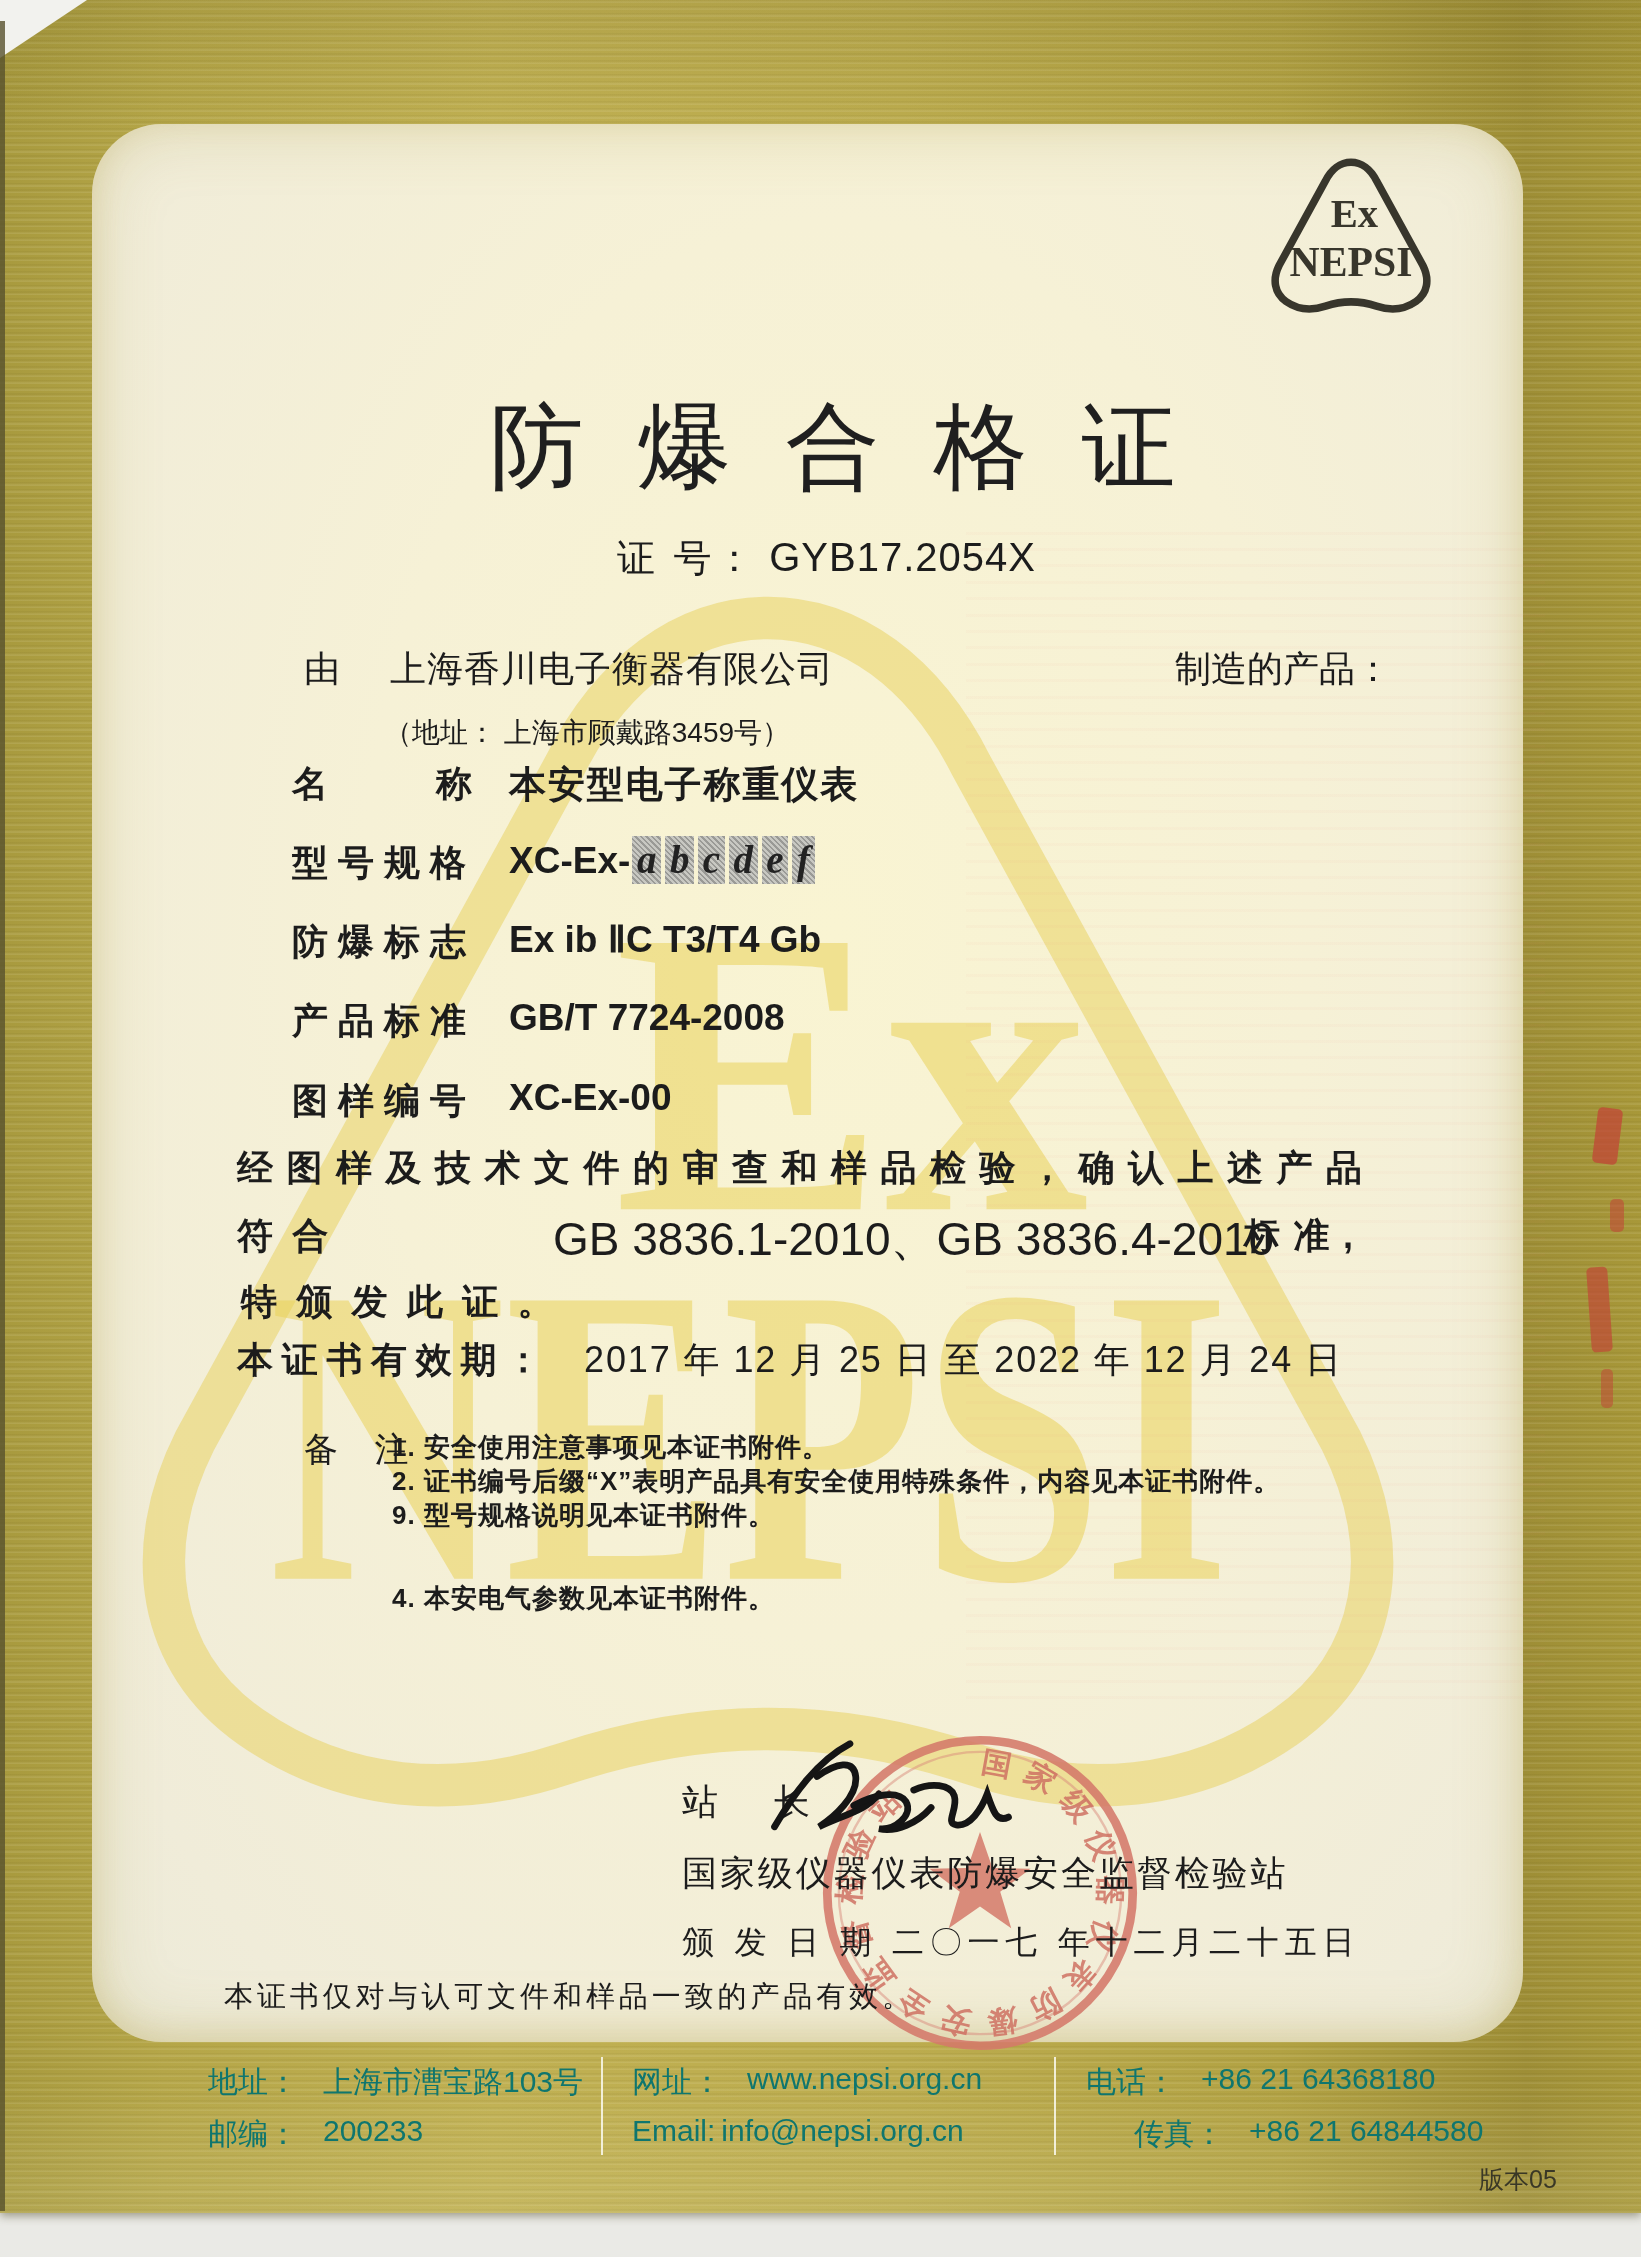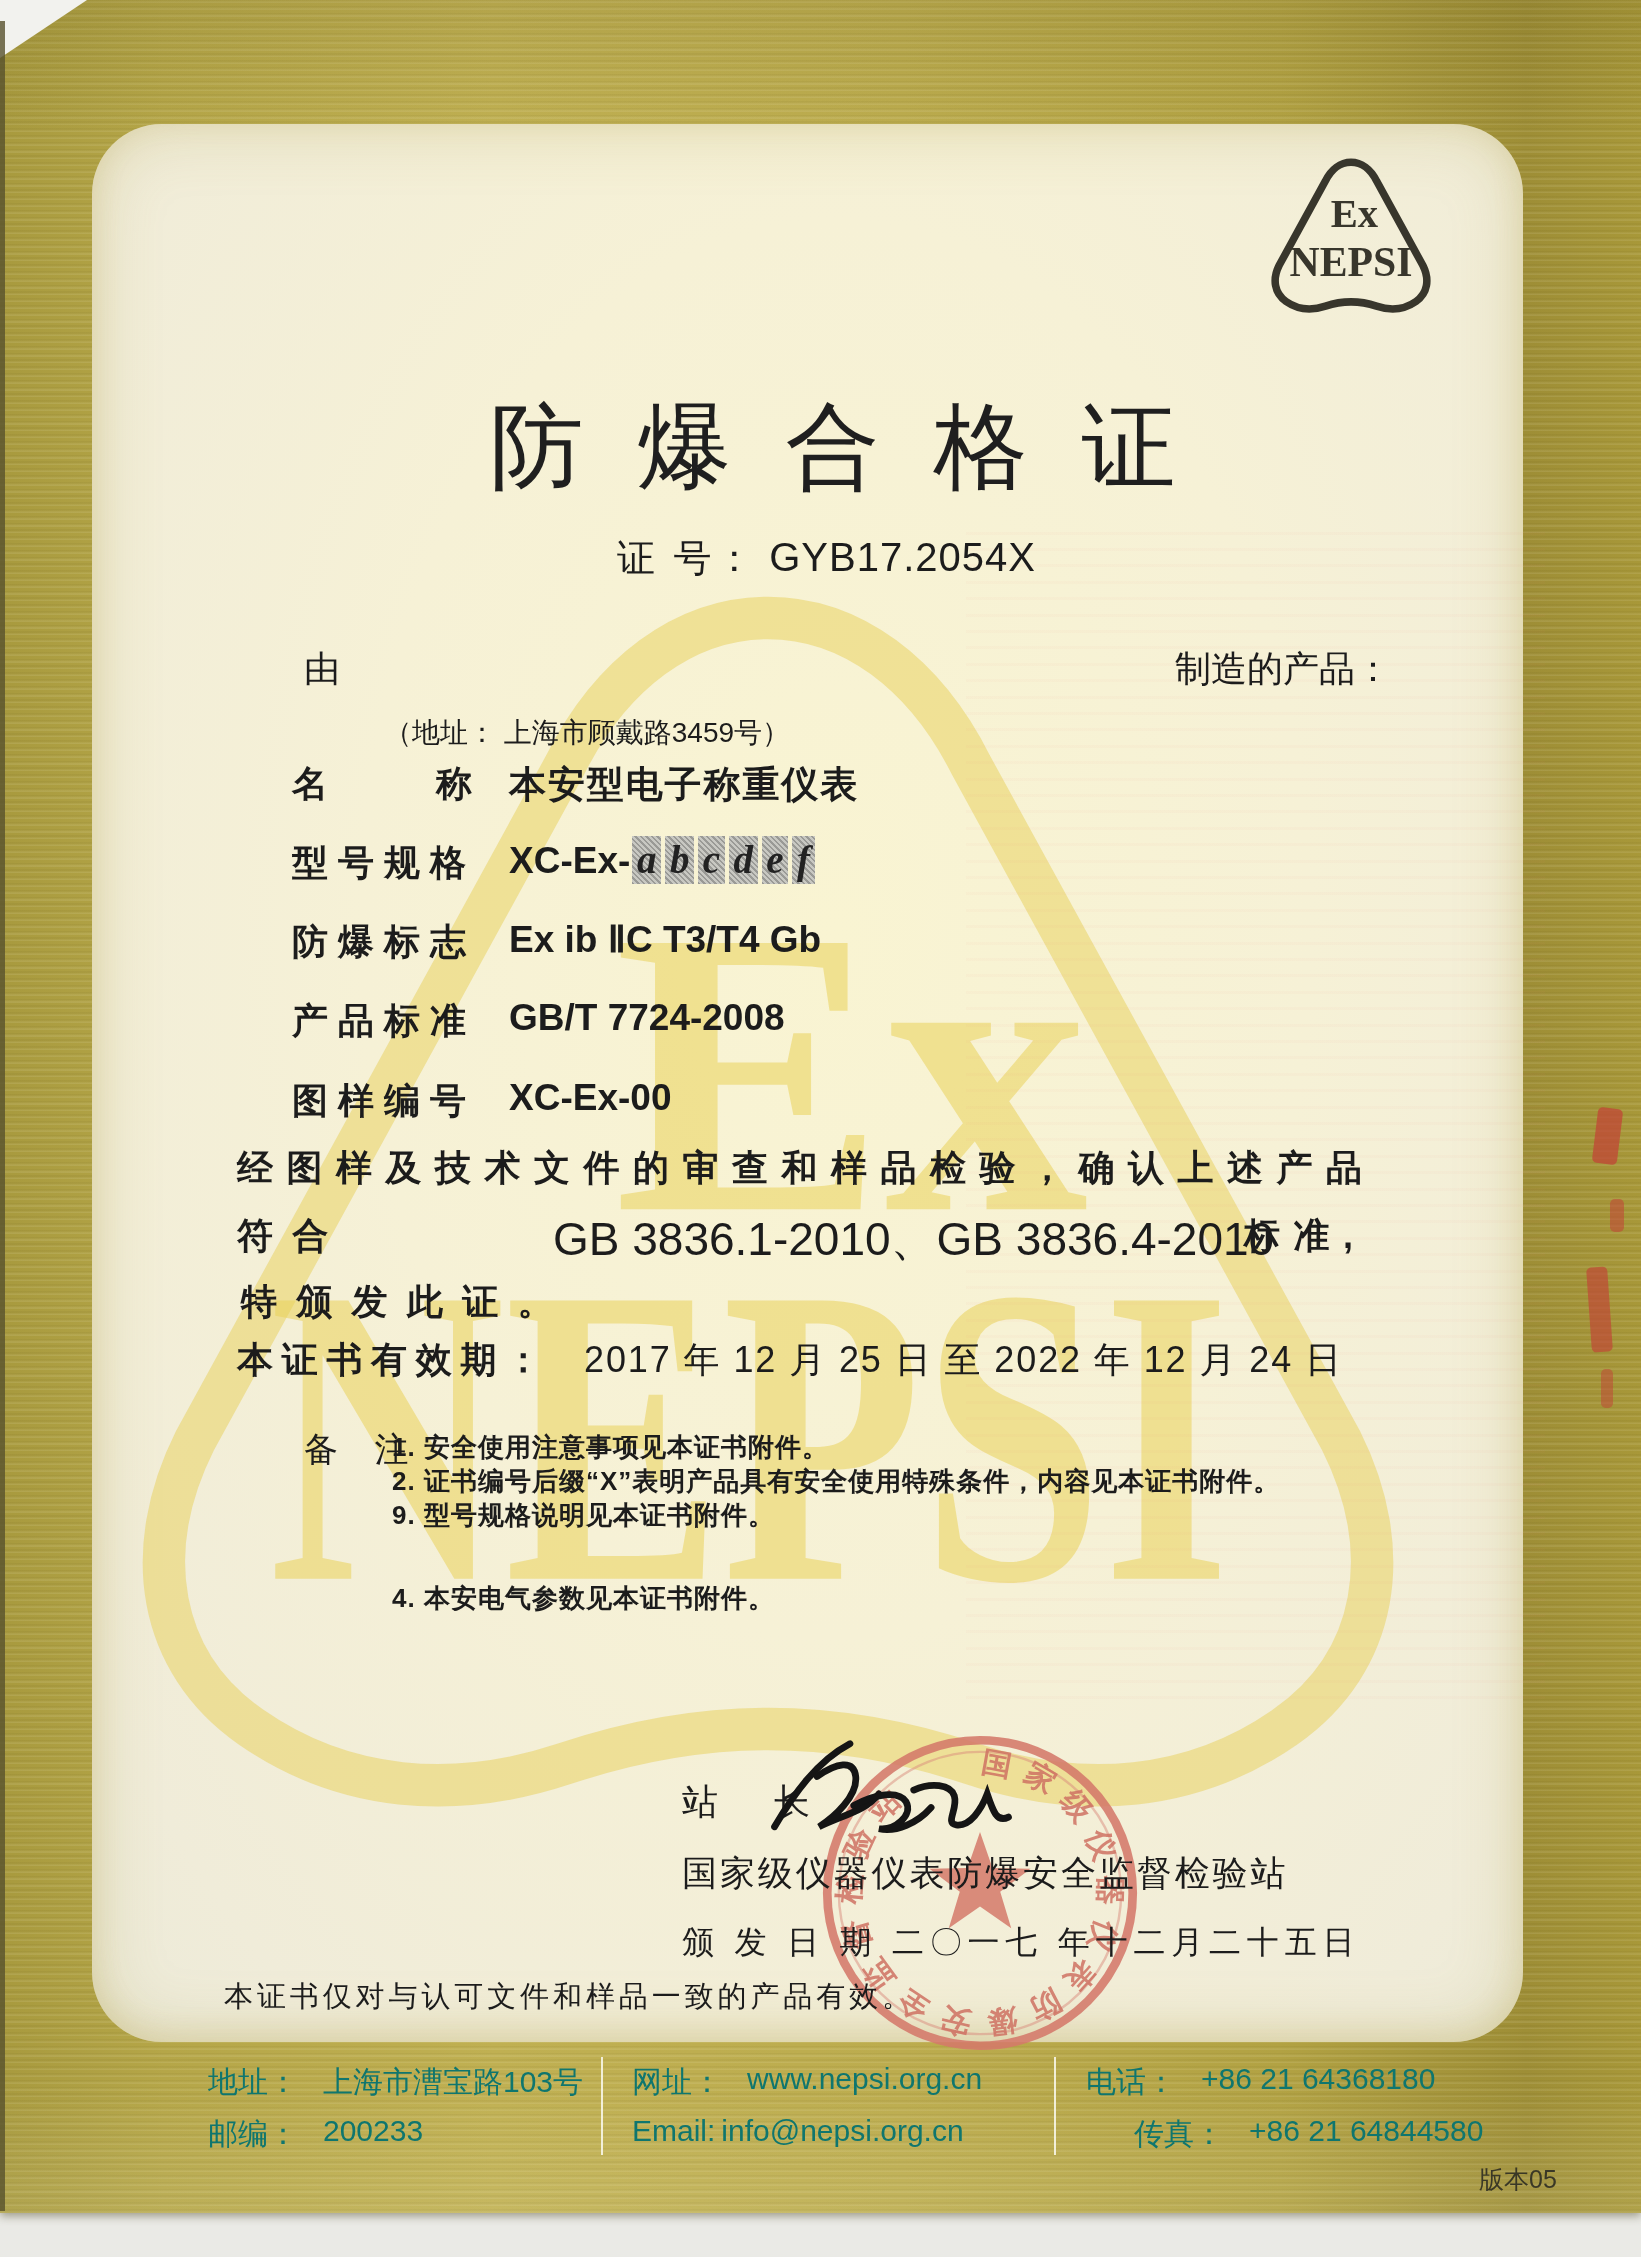--- a/index.html
+++ b/index.html
@@ -74,20 +74,21 @@
     <text x="78" y="64" font-family="Liberation Serif, serif" font-size="35" font-weight="bold" text-anchor="middle" fill="#38362c">Ex</text>
     <text x="75" y="106" font-family="Liberation Serif, serif" font-size="37" font-weight="bold" text-anchor="middle" textLength="106" lengthAdjust="spacingAndGlyphs" fill="#38362c">NEPSI</text>
   </svg>
 
   <div class="abs center title b">防爆合格证</div>
   <div class="abs center certno">
     <span class="b">证 号：</span><span class="b num">GYB17.2054X</span>
   </div>
 
   <span class="abs line-company b" style="left:292px;top:645px;">由</span>
+  <span class="abs line-company b" style="left:378px;top:645px;letter-spacing:1px;">上海香川电子衡器有限公司</span>
   <span class="abs line-company b" style="left:1163px;top:645px;">制造的产品：</span>
   <span class="abs line-address b" style="left:372px;top:714px;">（地址：  上海市顾戴路3459号）</span>
 
   <span class="abs flabel" style="left:292px;top:760px;">名　　　称</span>
   <span class="abs fvalue" style="left:509px;top:760px;letter-spacing:1.9px;">本安型电子称重仪表</span>
 
   <span class="abs flabel" style="left:292px;top:839px;">型 号 规 格</span>
   <span class="abs fvalue" style="left:509px;top:836px;">
     <span>XC-Ex-</span><span class="redact">a</span><span class="redact">b</span><span class="redact">c</span><span class="redact">d</span><span class="redact">e</span><span class="redact">f</span>
   </span>

